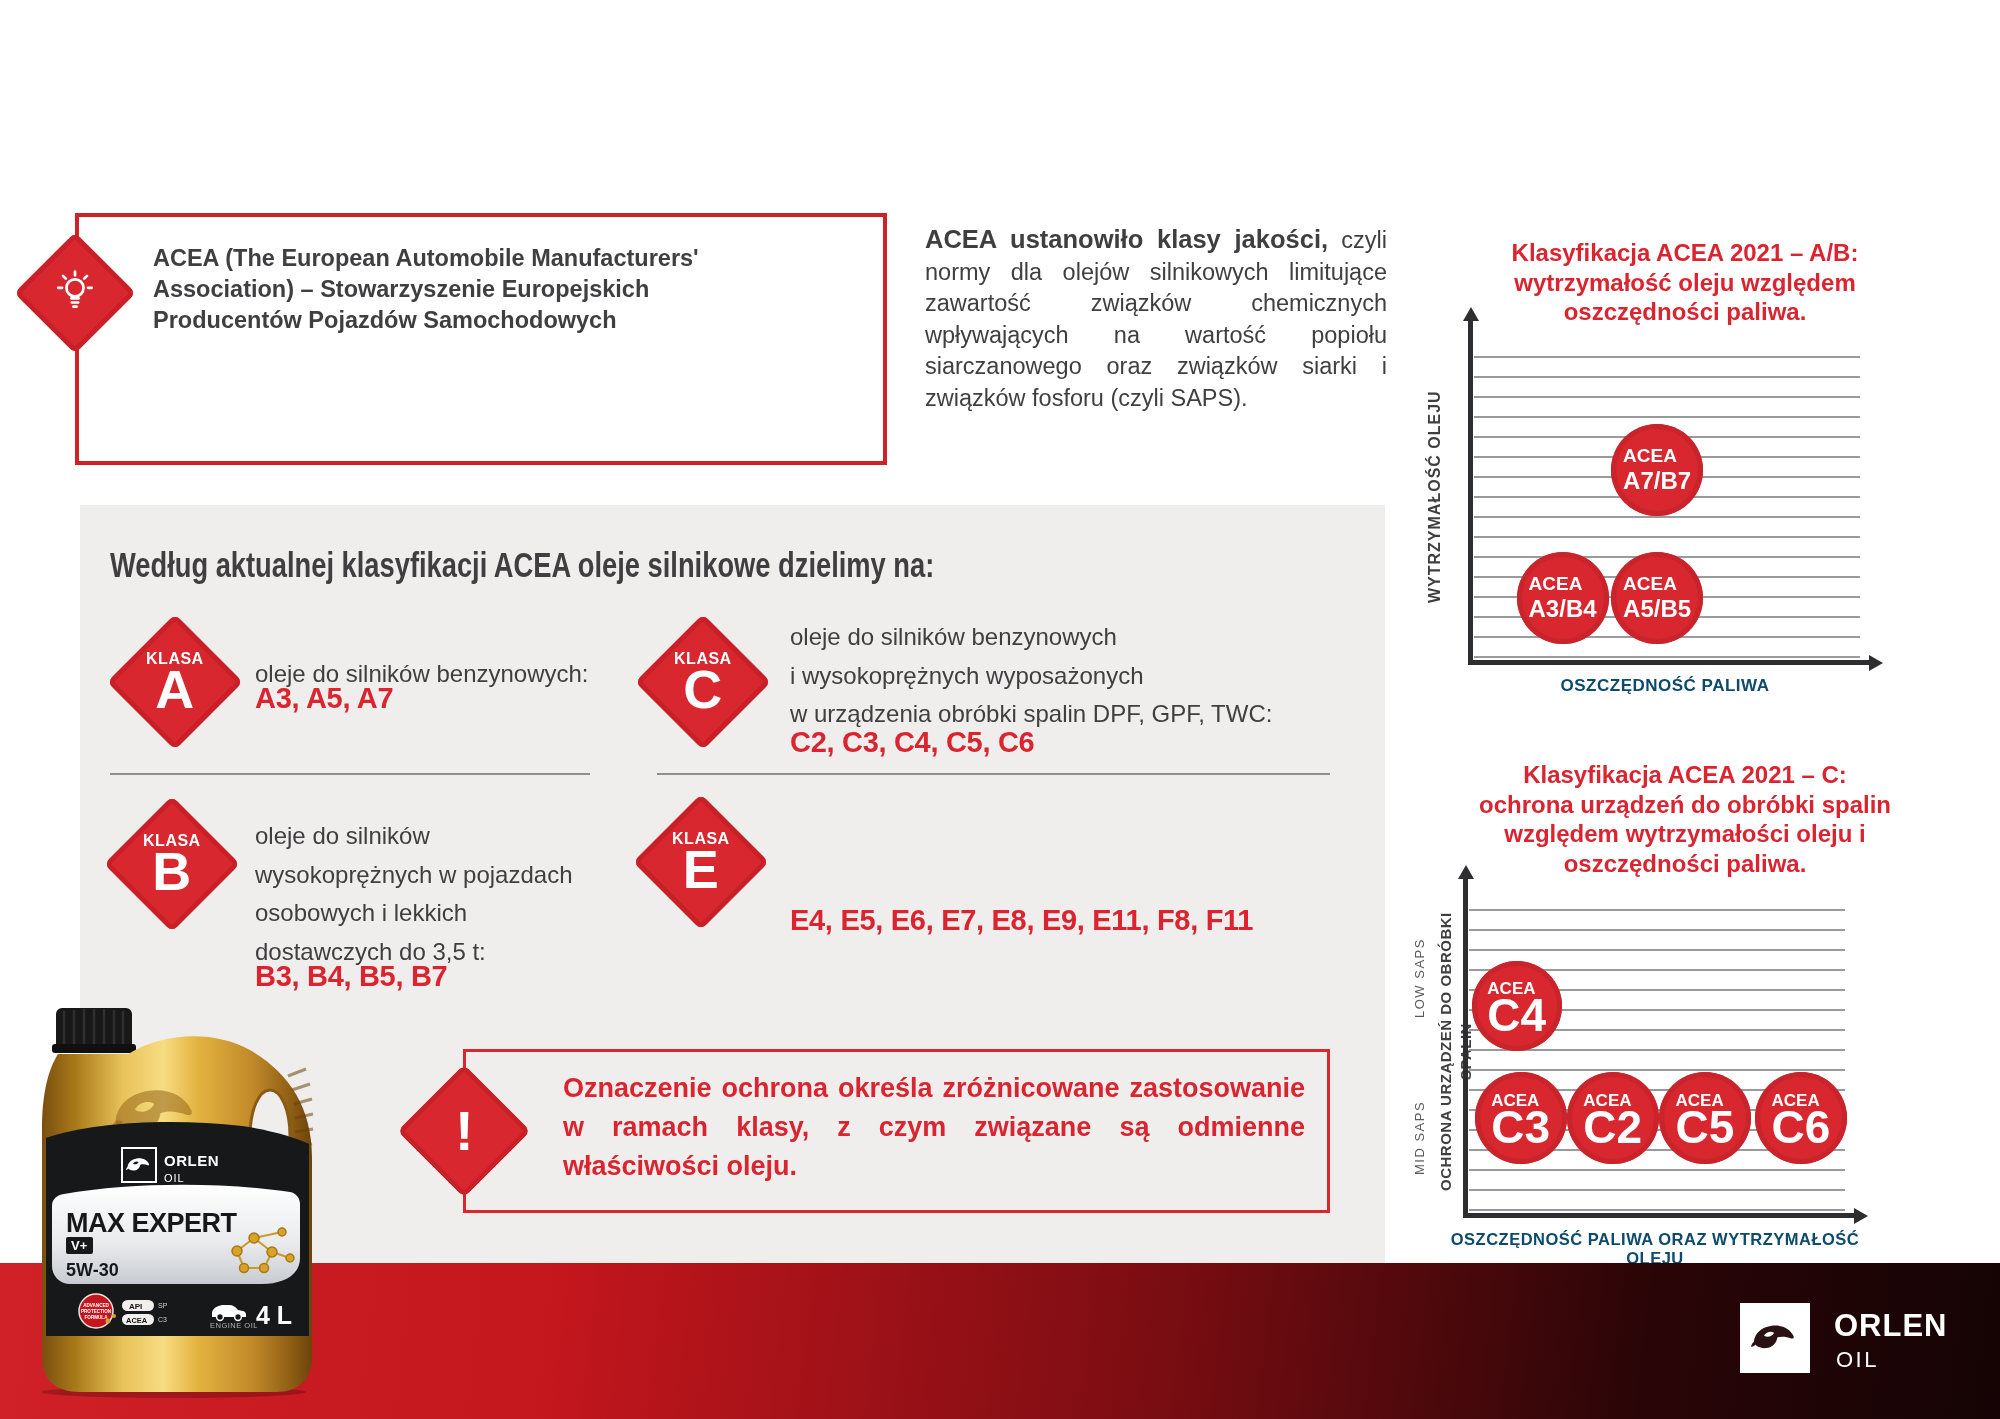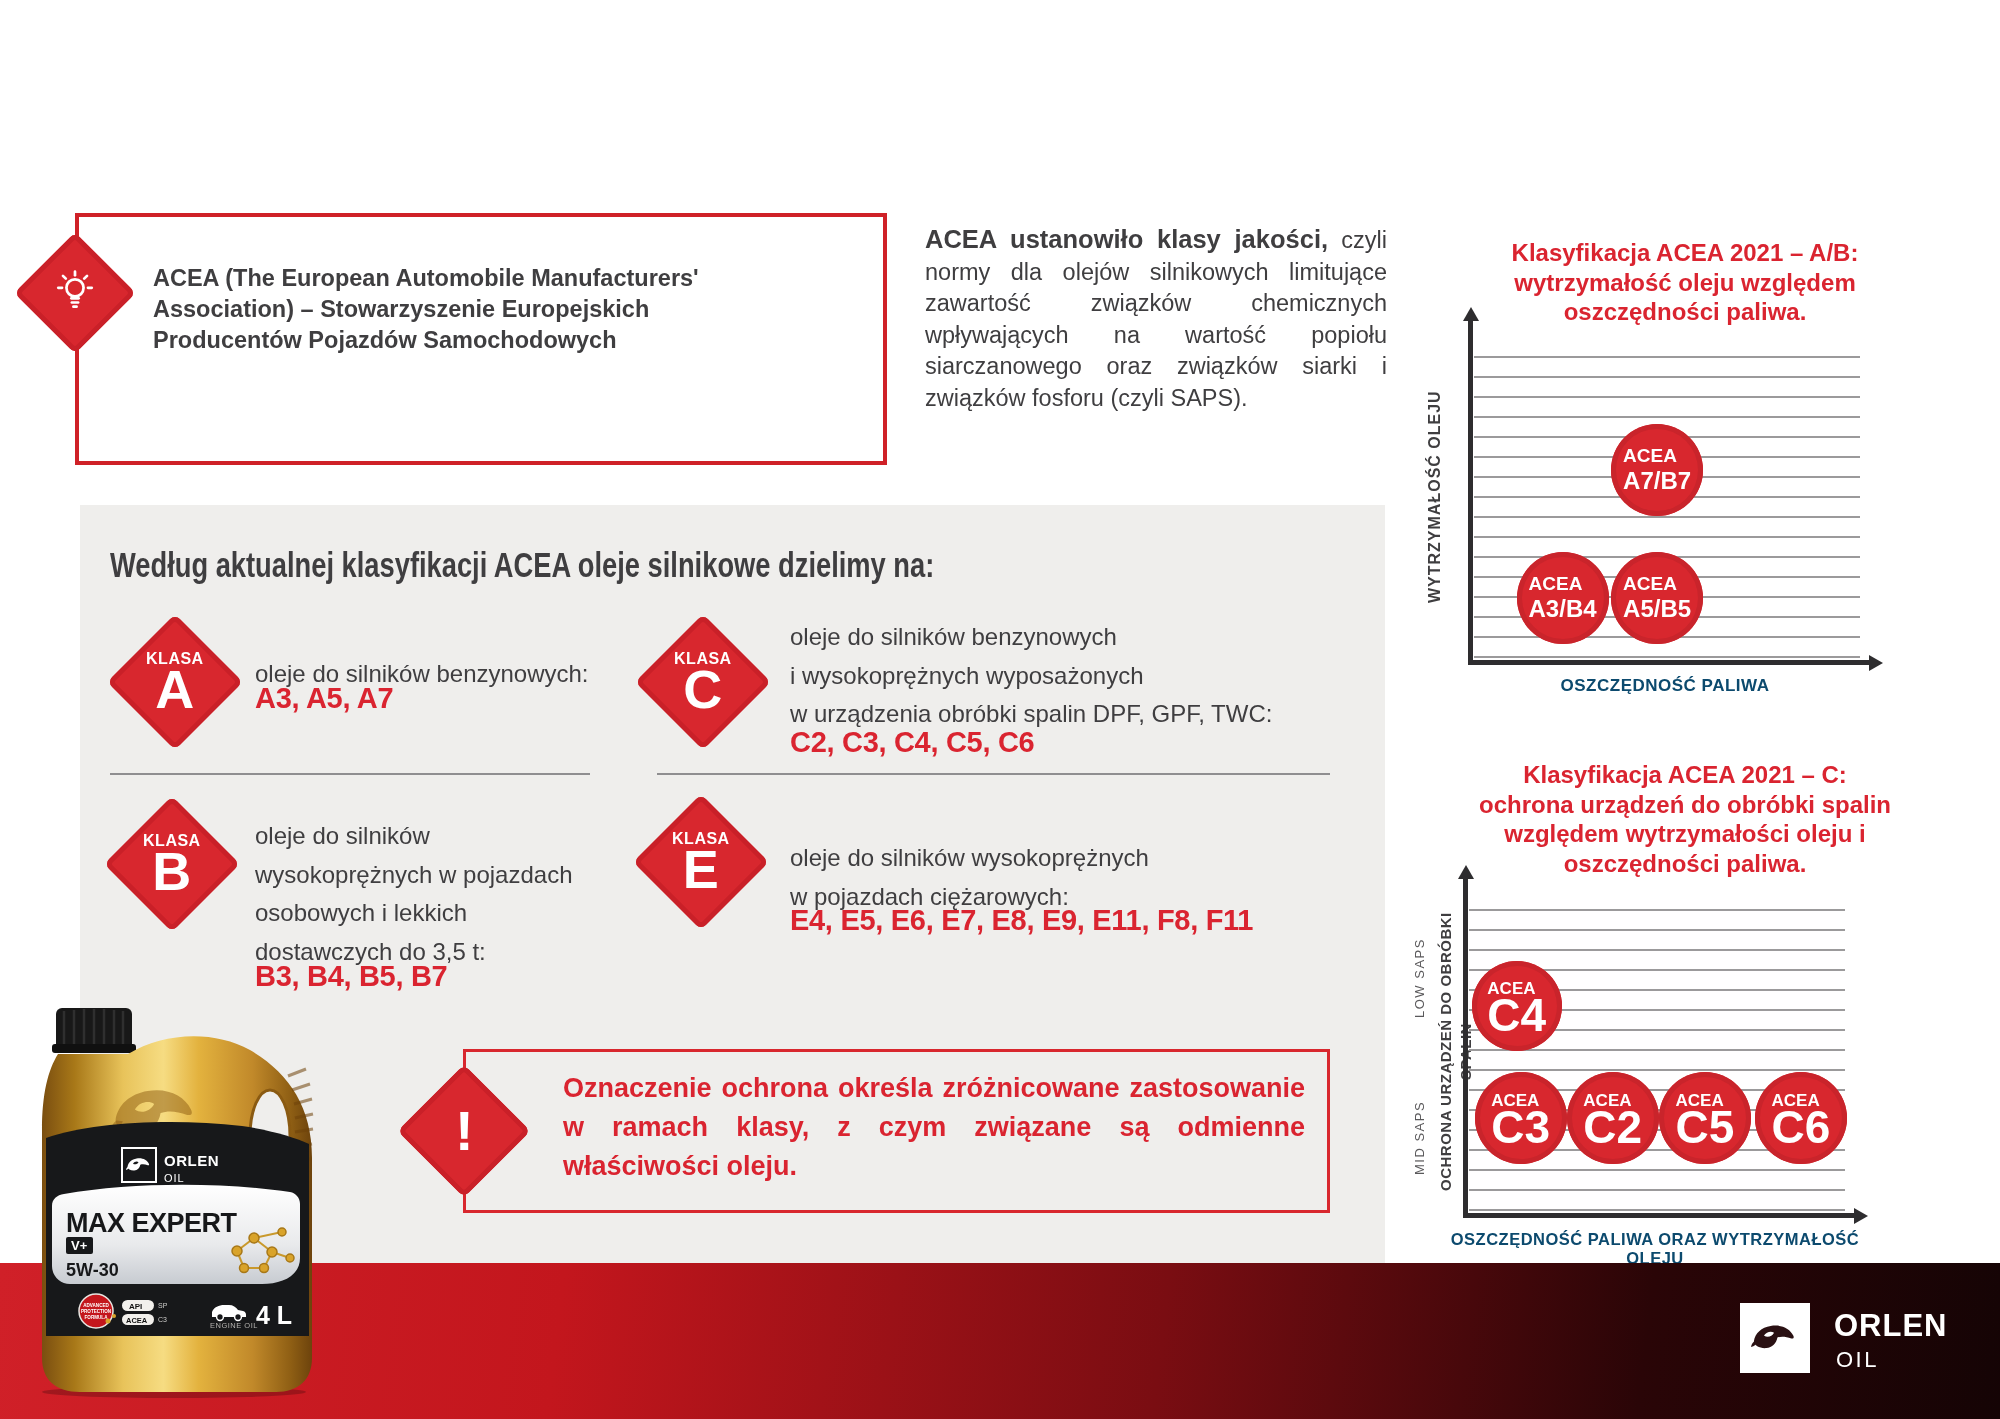--- a/index.html
+++ b/index.html
@@ -9,21 +9,21 @@
   
   .top-band{position:absolute;left:0;top:0;width:2000px;height:152px;
     background:linear-gradient(97deg,#060203 0%,#170608 30%,#55090d 58%,#9c1317 80%,#ce1b1f 100%);}
   .main-title{position:absolute;left:74px;top:50%;transform:translateY(-54%) scaleX(0.82);
     transform-origin:left center;color:#fff;font-weight:bold;font-size:103px;white-space:nowrap;letter-spacing:0;}
 
   
   .intro-box{position:absolute;left:75px;top:213px;width:812px;height:252px;border:4px solid #cf2127;
     box-sizing:border-box;background:#fff;}
   .intro-heading{position:absolute;left:74px;top:26px;width:690px;font-weight:bold;font-size:23.5px;
-    line-height:31px;white-space:pre-line;color:#3f3e40;margin-top:20px;}
+    line-height:31px;white-space:pre-line;color:#3f3e40;}
   .intro-body{position:absolute;left:74px;top:127px;width:645px;font-size:22px;line-height:29px;color:#3f3e40;}
 
   .diamond{position:absolute;background:#d8272e;transform:rotate(45deg);box-shadow:inset 0 0 0 5px #c92028;
     border-radius:7px;display:flex;align-items:center;justify-content:center;}
   .dc{transform:rotate(-45deg);text-align:center;color:#fff;}
   .bulb-diamond{width:86px;height:86px;left:-47px;top:33px;}
   .note-diamond{width:94px;height:94px;left:-49px;top:32px;}
   .exc{font-size:56px;font-weight:bold;line-height:56px;}
 
   
@@ -199,22 +199,20 @@
 osobowych i lekkich
 dostawczych do 3,5 t:</div>
     <div class="class-codes" style="left:175px;top:455px;">B3, B4, B5, B7</div>
 
     <div class="diamond class-diamond" style="left:573px;top:309px;">
       <div class="dc">
         <div class="klasa-label">KLASA</div>
         <div class="klasa-letter">E</div>
       </div>
     </div>
-    <div class="class-desc" style="left:710px;top:317px;">oleje do silników wysokoprężnych
-w pojazdach ciężarowych:</div>
     <div class="class-codes" style="left:710px;top:399px;">E4, E5, E6, E7, E8, E9, E11, F8, F11</div>
 
     <div class="note-box">
       <div class="diamond note-diamond">
         <div class="dc exc">!</div>
       </div>
       <div class="note-text">Oznaczenie ochrona określa zróżnicowane zastosowanie w ramach klasy, z czym związane są odmienne właściwości oleju.</div>
     </div>
   </div>
 

